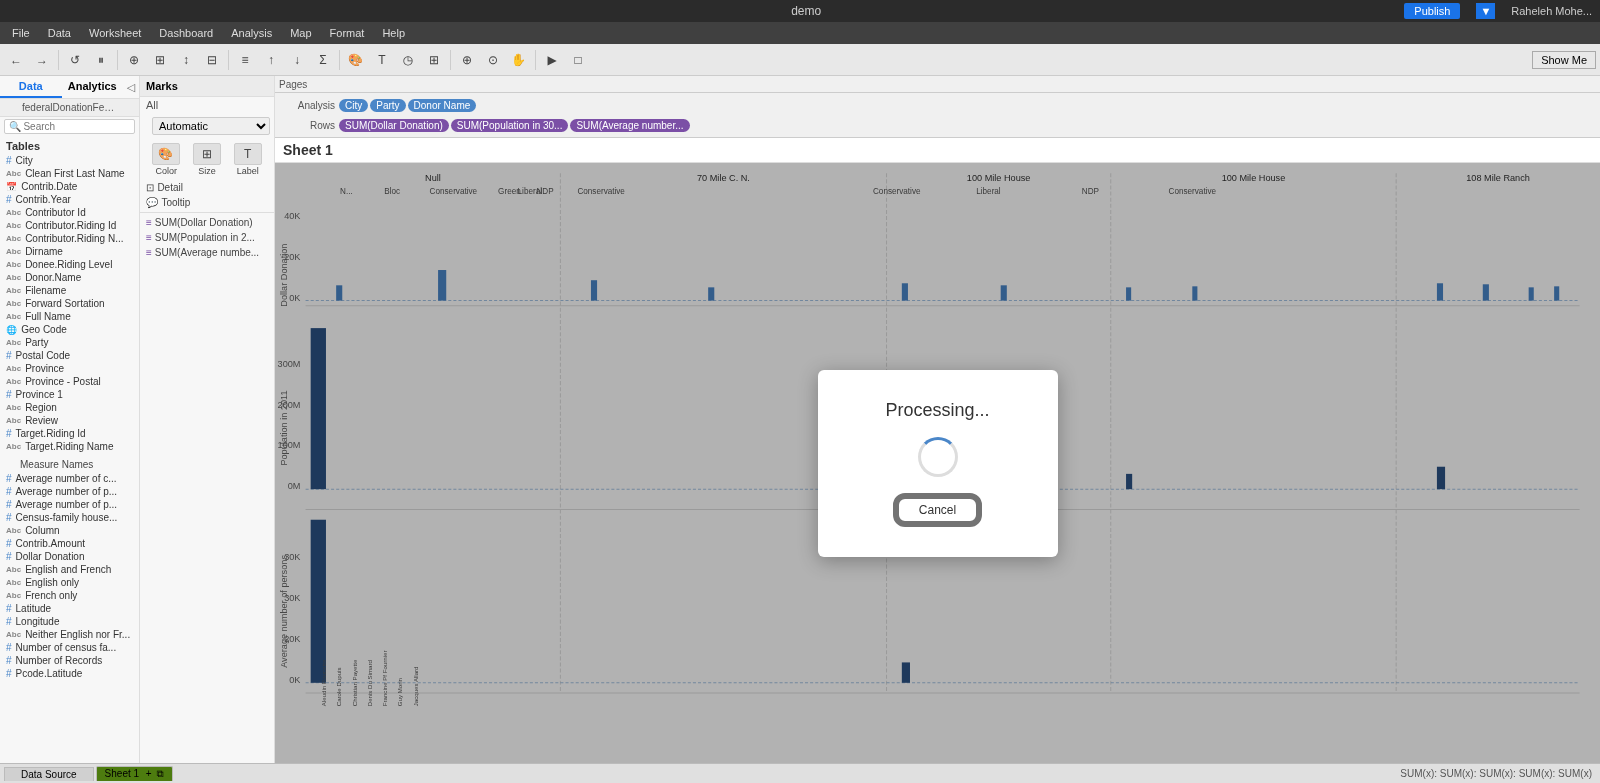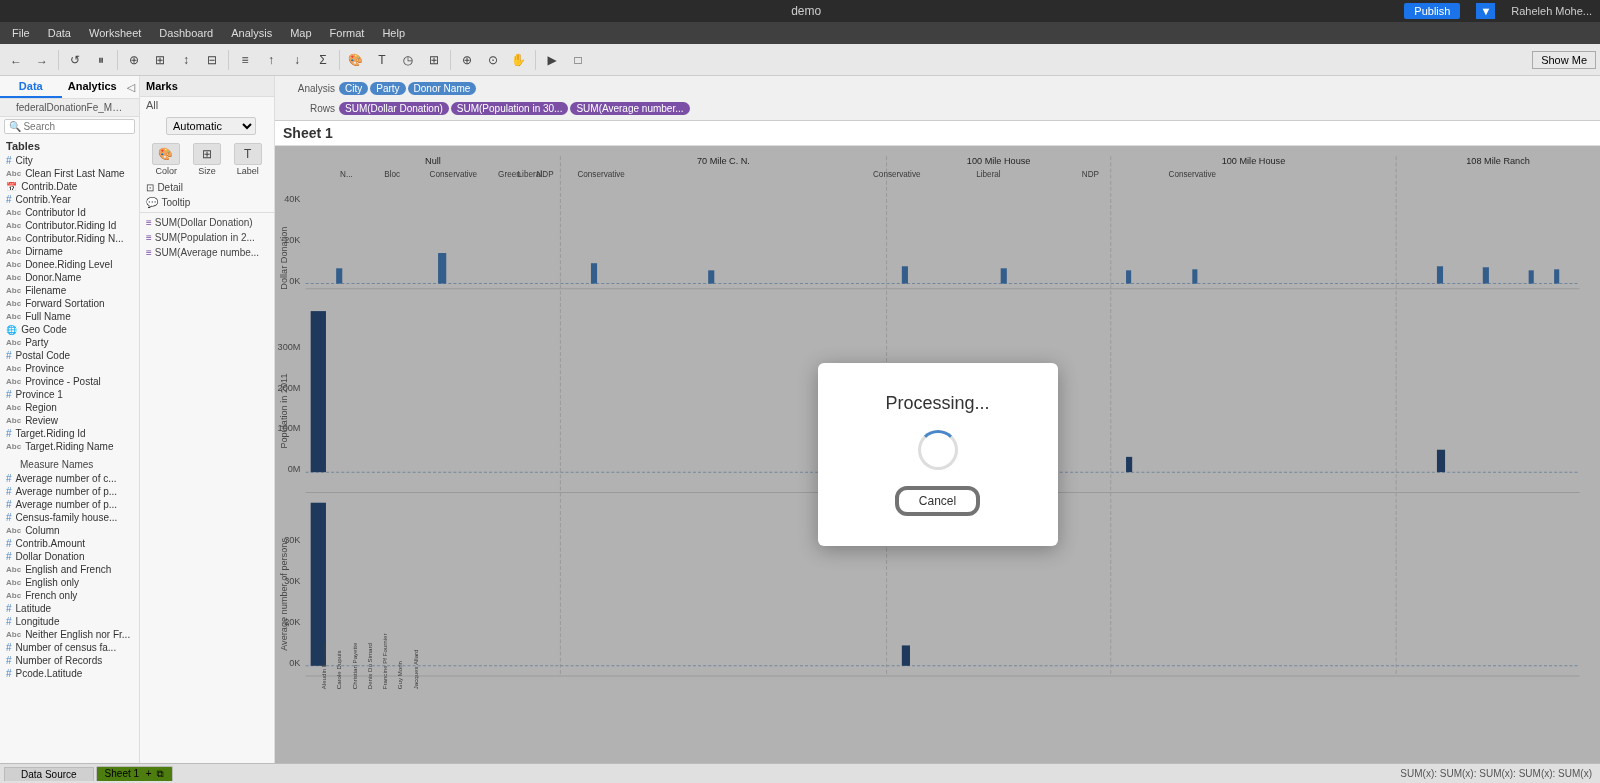--- a/index.html
+++ b/index.html
@@ -100,21 +100,21 @@
       font-size: 11px;
       font-weight: bold;
       cursor: pointer;
       border-bottom: 2px solid transparent;
     }
     .sidebar-tab.active { border-bottom: 2px solid #1a73e8; color: #1a73e8; }
 
     #data-source-label {
       font-size: 10px;
       color: #555;
-      padding: 3px 16px;
+      padding: 3px 22px;
       background: #eee;
       border-bottom: 1px solid #ddd;
       overflow: hidden;
       text-overflow: ellipsis;
       white-space: nowrap;
     }
 
     #search-bar {
       display: flex;
       align-items: center;
@@ -191,21 +191,21 @@
       background: #ebebeb;
     }
 
     .marks-all-label {
       font-size: 11px;
       padding: 2px 6px;
       color: #555;
     }
 
     .marks-type-selector {
-      margin: 4px 18px;
+      margin: 4px 4px;
       display: flex;
       align-items: flex-end;
       gap: 2px;
       padding-left: 8px;
     }
     .marks-type-selector select {
       flex: 1;
       font-size: 11px;
       border: 1px solid #ccc;
       border-radius: 2px;
@@ -356,21 +356,21 @@
     #spinner {
       width: 40px; height: 40px;
       border: 3px solid #ddd;
       border-top: 3px solid #4a86c8;
       border-radius: 50%;
       animation: spin 1s linear infinite;
     }
     @keyframes spin { to { transform: rotate(360deg); } }
     #cancel-btn {
       background: white;
-      border: 4px solid #737373;
+      border: 6px solid #737373;
       padding: 4px 20px;
       font-size: 12px;
       cursor: pointer;
       border-radius: 12px;
       color: #333;
     }
 
     
     #chart-svg {
       width: 100%;
@@ -695,20 +695,23 @@
           <span>SUM(Population in 2...</span>
         </div>
         <div class="marks-shelf-item">
           <span style="color:#7b4fa6;">≡</span>
           <span>SUM(Average numbe...</span>
         </div>
       </div>
 
       <div id="sheet-area">
 
+        <div id="pages-section">
+          <span class="filters-label">Pages</span>
+        </div>
 
 
         <div id="sheet-shelves">
           <div class="shelf-row">
             <span class="shelf-label">Analysis</span>
             <div class="shelf-pills">
               <span class="pill">City</span>
               <span class="pill">Party</span>
               <span class="pill">Donor Name</span>
             </div>

